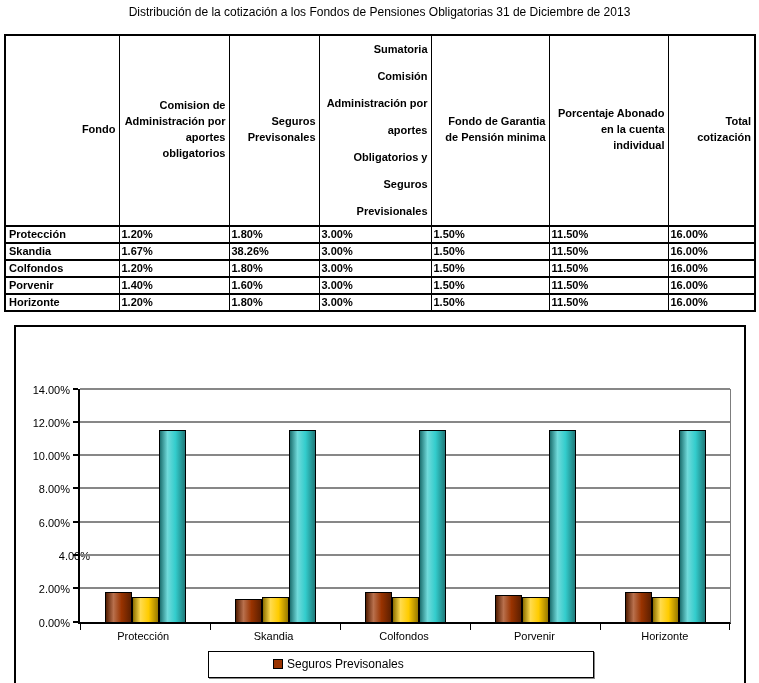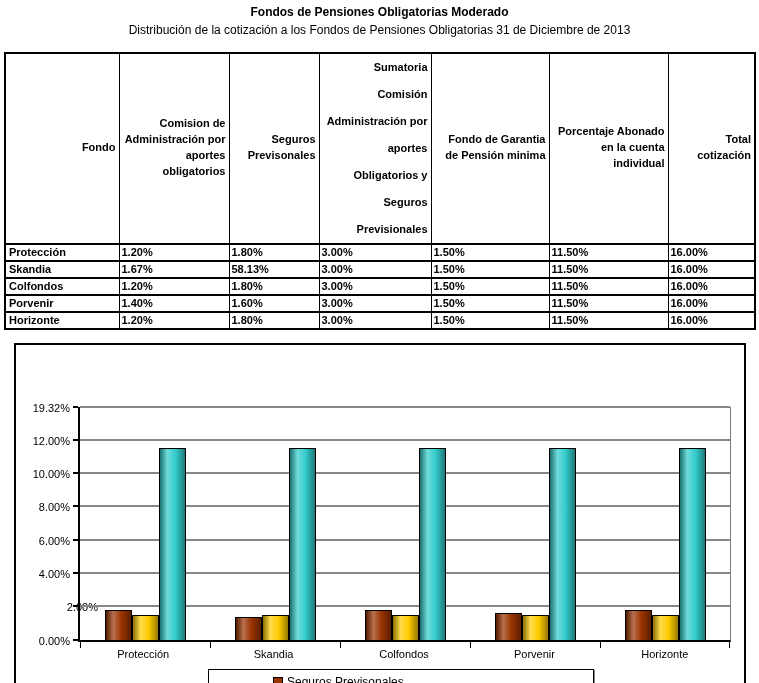--- a/index.html
+++ b/index.html
@@ -37,21 +37,20 @@
 
   
   .legend{position:absolute;left:192px;top:324px;width:386px;border:1px solid #000;background:#fff;padding:4px 0 4px 64px;box-sizing:border-box;box-shadow:1px 1px 0 #888;}
   .legend-item{display:flex;align-items:center;height:17px;font-size:12px;}
   .legend-swatch{width:8px;height:8px;border:1px solid #000;margin-right:4px;flex:0 0 auto;}
 </style>
 </head>
 <body>
 
 <div class="page-head">
-  <div class="t1">Fondos de Pensiones Obligatorias Moderado</div>
   <div class="t2">Distribución de la cotización a los Fondos de Pensiones Obligatorias 31 de Diciembre de 2013</div>
 </div>
 
 <table class="fondos">
   <colgroup>
     <col style="width:114px">
       <col style="width:110px">
       <col style="width:90px">
     <col style="width:112px">
       <col style="width:118px">
@@ -75,21 +74,21 @@
         <td>1.20%</td>
         <td>1.80%</td>
         <td>3.00%</td>
         <td>1.50%</td>
         <td>11.50%</td>
         <td>16.00%</td>
       </tr>
       <tr>
         <td class="row-label">Skandia</td>
         <td>1.67%</td>
-        <td>58.13%</td>
+        <td>38.26%</td>
         <td>3.00%</td>
         <td>1.50%</td>
         <td>11.50%</td>
         <td>16.00%</td>
       </tr>
       <tr>
         <td class="row-label">Colfondos</td>
         <td>1.20%</td>
         <td>1.80%</td>
         <td>3.00%</td>
@@ -115,27 +114,27 @@
         <td>11.50%</td>
         <td>16.00%</td>
       </tr>
     </tbody>
 </table>
 
 <div class="chart-box">
 
   <div id="ylabels">
       <div class="ylabel" style="top: 296px;">0.00%</div>
-      <div class="ylabel" style="top: 262.714px; padding-left: 28px;">2.00%</div>
-      <div class="ylabel" style="top: 229.429px;">4.00%</div>
+      <div class="ylabel" style="top: 262.714px;">2.00%</div>
+      <div class="ylabel" style="top: 229.429px; margin-left: 20px;">4.00%</div>
       <div class="ylabel" style="top: 196.143px;">6.00%</div>
       <div class="ylabel" style="top: 162.857px;">8.00%</div>
       <div class="ylabel" style="top: 129.571px;">10.00%</div>
       <div class="ylabel" style="top: 96.2857px; text-align: right;">12.00%</div>
-      <div class="ylabel" style="top: 63px;">19.32%</div>
+      <div class="ylabel" style="top: 63px;">14.00%</div>
     </div>
 
   <div class="plot" id="plot">
     <div id="gridlines">
         <div class="gridline" style="top: calc(85.7143% - 1px);"></div>
         <div class="ytick" style="top: calc(85.7143% - 1px);"></div>
         <div class="gridline" style="top: calc(71.4286% - 1px);"></div>
         <div class="ytick" style="top: calc(71.4286% - 1px);"></div>
         <div class="gridline" style="top: calc(57.1429% - 1px);"></div>
         <div class="ytick" style="top: calc(57.1429% - 1px);"></div>

